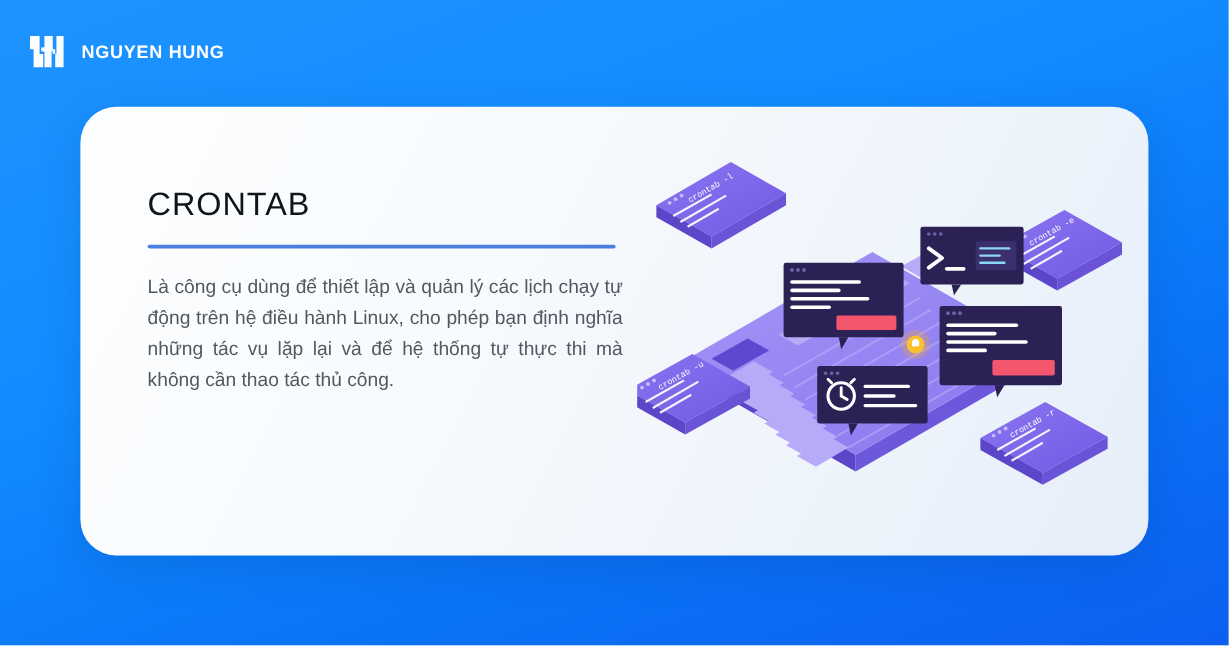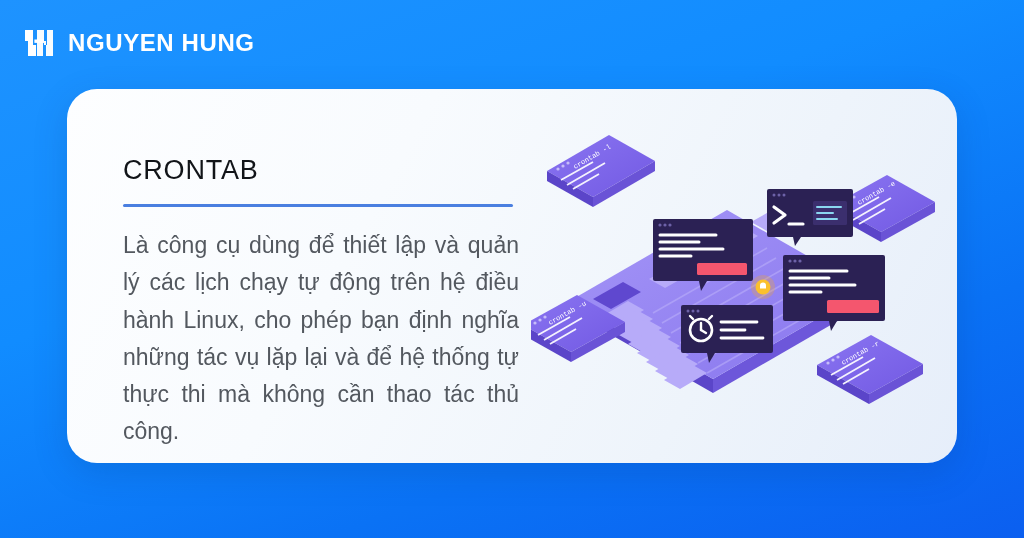--- a/index.html
+++ b/index.html
@@ -19,21 +19,21 @@
 
   
   .brand {
     position:absolute;
     left:22px; top:26px;
     display:flex; align-items:center; gap:12px;
   }
   .brand-mark { width:34px; height:34px; display:block; }
   .brand-name {
     color:#ffffff;
-    font-size:24px;
+    font-size:15px;
     font-weight:bold;
     letter-spacing:0.6px;
     white-space:nowrap;
   }
 
   
   .card {
     position:absolute;
     left:67px; top:89px;
     width:890px; height:374px;
@@ -58,21 +58,21 @@
   }
   .rule {
     margin-top:20px;
     width:390px; height:3px;
     background:#4a7fe0;
     border-radius:2px;
   }
   .body-text {
     margin-top:20px;
     width:396px;
-    font-size:23px;
+    font-size:16px;
     line-height:1.62;
     color:#53585f;
     text-align:justify;
     text-justify:inter-word;
   }
 
   
   .art {
     position:absolute;
     right:6px; top:38px;

